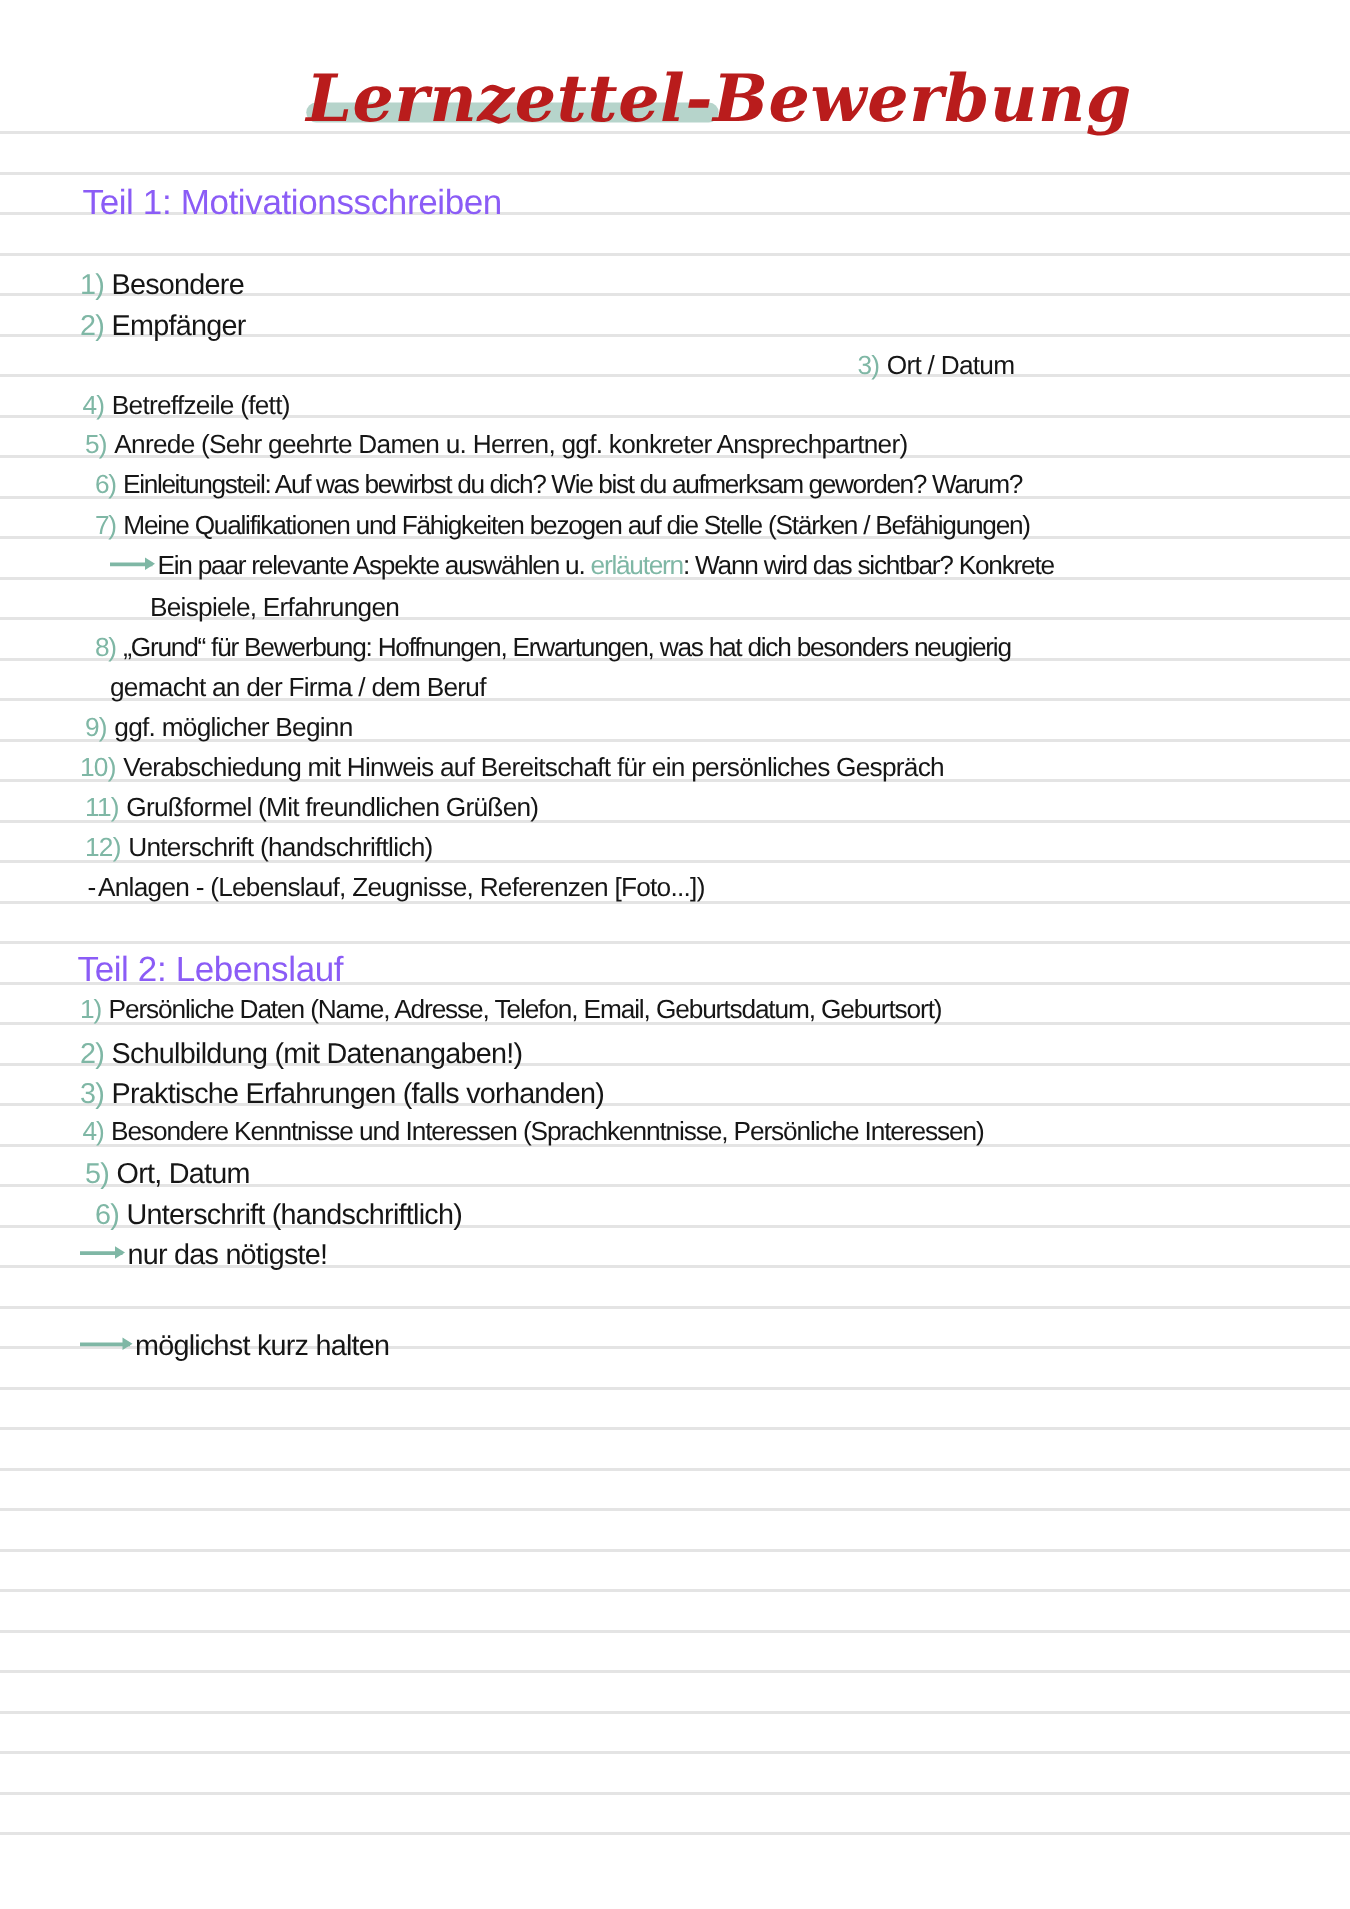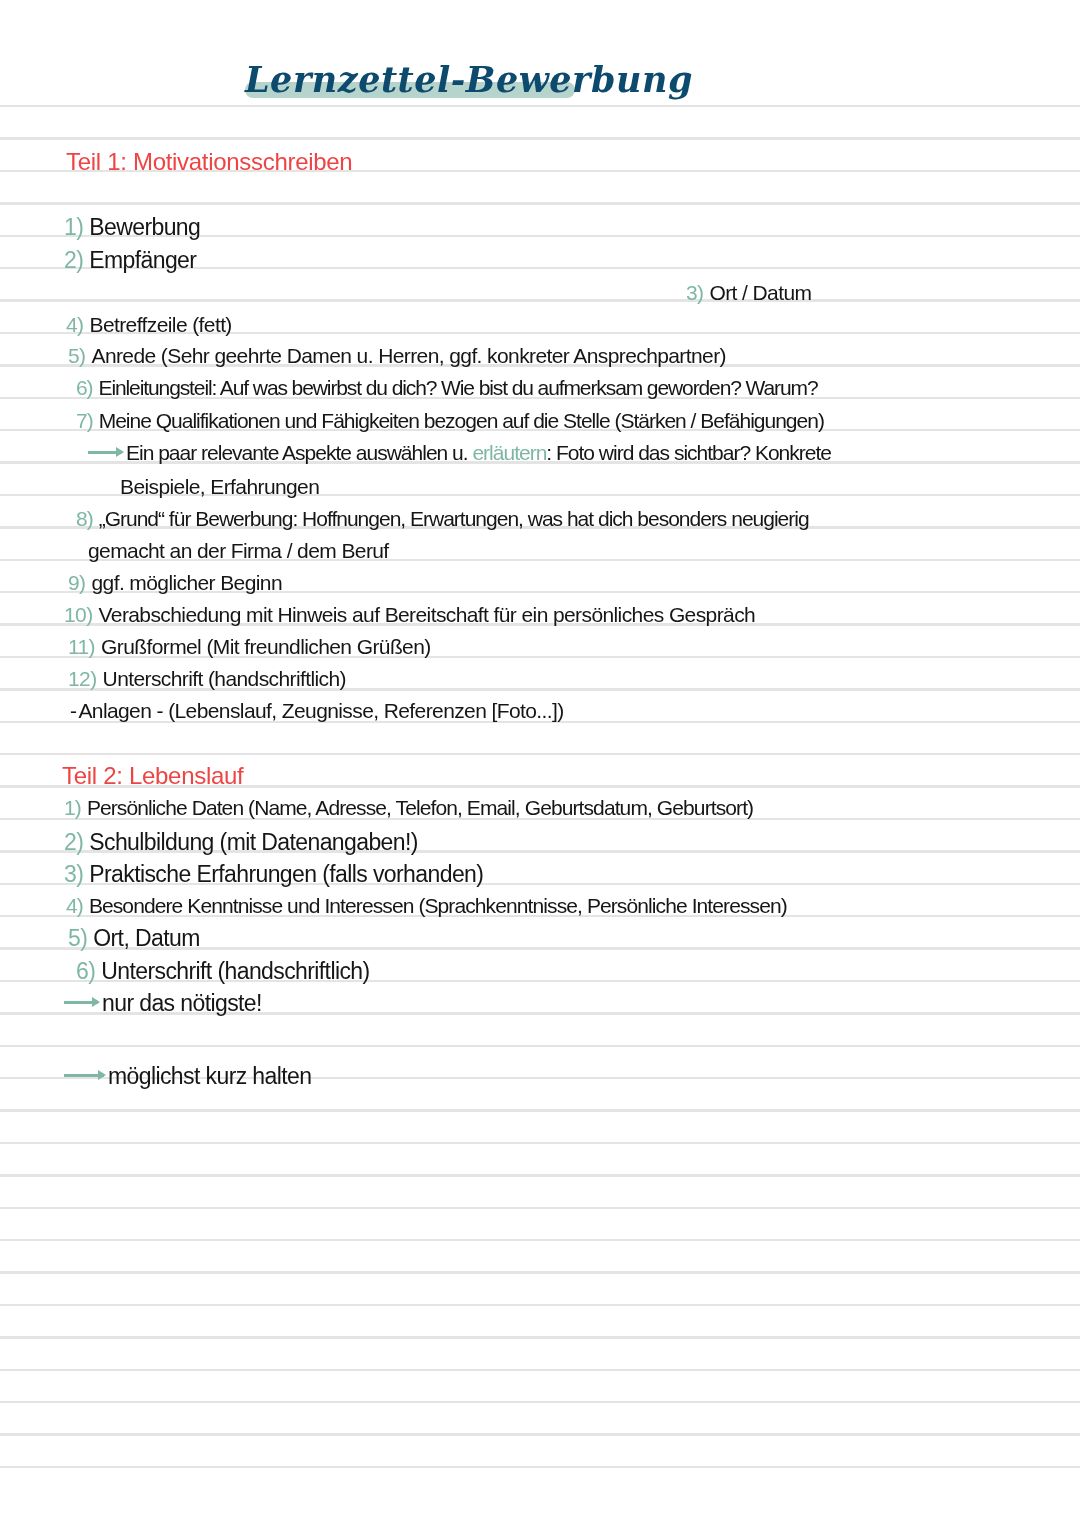--- a/index.html
+++ b/index.html
@@ -30,31 +30,31 @@
     .title-wrap {
       position: absolute; left: 245px; top: 52px; height: 56px;
     }
     .title-highlight {
       position: absolute; left: 0; top: 30px; width: 330px; height: 16px;
       background: #b6d4cb; border-radius: 8px;
     }
     .title {
       position: relative;
       font-family: "DejaVu Serif", serif; font-style: italic; font-weight: bold;
-      font-size: 35px; color: #0c4a6e; letter-spacing: 0.5px; line-height: 56px;
+      font-size: 52px; color: #b91c1c; letter-spacing: 0.5px; line-height: 56px;
       white-space: nowrap;
     }
     .line {
       position: absolute; white-space: nowrap;
       font-family: "Liberation Sans", sans-serif;
       font-size: 23px; line-height: 28px; color: #161616;
       letter-spacing: -0.6px;
     }
     .heading {
-      color: #ef4444; font-size: 24px; letter-spacing: -0.3px;
+      color: #8b5cf6; font-size: 28px; letter-spacing: -0.3px;
     }
     .num { color: #7fb7a5; margin-right: 6px; }
     .green { color: #7fb7a5; }
     .arrow {
       display: inline-block; width: 34px; height: 3px; background: #7fb7a5;
       position: relative; vertical-align: middle; margin-right: 4px; top: -2px;
     }
     .arrow::after {
       content: ""; position: absolute; right: -2px; top: -4px;
       border-left: 8px solid #7fb7a5; border-top: 5.5px solid transparent; border-bottom: 5.5px solid transparent;
@@ -69,21 +69,21 @@
 <div class="page-bottom-mask"></div>
 
 <div class="title-wrap">
   <div class="title-highlight"></div>
   <div class="title">Lernzettel-Bewerbung</div>
 </div>
 
 <div class="line heading" style="left:66px; top:148px;">Teil 1: Motivationsschreiben</div>
 
 <div class="line" style="left:64px; top:213px;">
-  <span class="num">1)</span><span>Bewerbung</span>
+  <span class="num">1)</span><span>Besondere</span>
 </div>
 <div class="line" style="left:64px; top:246px;">
   <span class="num">2)</span><span>Empfänger</span>
 </div>
 <div class="line small" style="left:686px; top:279px;">
   <span class="num">3)</span><span>Ort / Datum</span>
 </div>
 <div class="line small" style="left:66px; top:311px;">
   <span class="num">4)</span><span>Betreffzeile (fett)</span>
 </div>
@@ -91,21 +91,21 @@
   <span class="num">5)</span><span>Anrede (Sehr geehrte Damen u. Herren, ggf. konkreter Ansprechpartner)</span>
 </div>
 <div class="line small" style="left:76px; top:374px; letter-spacing:-1.1px;">
   <span class="num">6)</span><span>Einleitungsteil: Auf was bewirbst du dich? Wie bist du aufmerksam geworden? Warum?</span>
 </div>
 <div class="line small" style="left:76px; top:407px; letter-spacing:-1.0px;">
   <span class="num">7)</span><span>Meine Qualifikationen und Fähigkeiten bezogen auf die Stelle (Stärken / Befähigungen)</span>
 </div>
 <div class="line small" style="left:88px; top:439px; letter-spacing:-1.0px;">
   <span class="arrow"></span><span>Ein paar relevante Aspekte auswählen u.</span>
-  <span class="green">erläutern</span><span>: Foto wird das sichtbar? Konkrete</span>
+  <span class="green">erläutern</span><span>: Wann wird das sichtbar? Konkrete</span>
 </div>
 <div class="line small" style="left:120px; top:473px;">Beispiele, Erfahrungen</div>
 <div class="line small" style="left:76px; top:505px; letter-spacing:-1.0px;">
   <span class="num">8)</span><span>„Grund“ für Bewerbung: Hoffnungen, Erwartungen, was hat dich besonders neugierig</span>
 </div>
 <div class="line small" style="left:88px; top:537px;">gemacht an der Firma / dem Beruf</div>
 <div class="line small" style="left:68px; top:569px;">
   <span class="num">9)</span><span>ggf. möglicher Beginn</span>
 </div>
 <div class="line small" style="left:64px; top:601px;">

